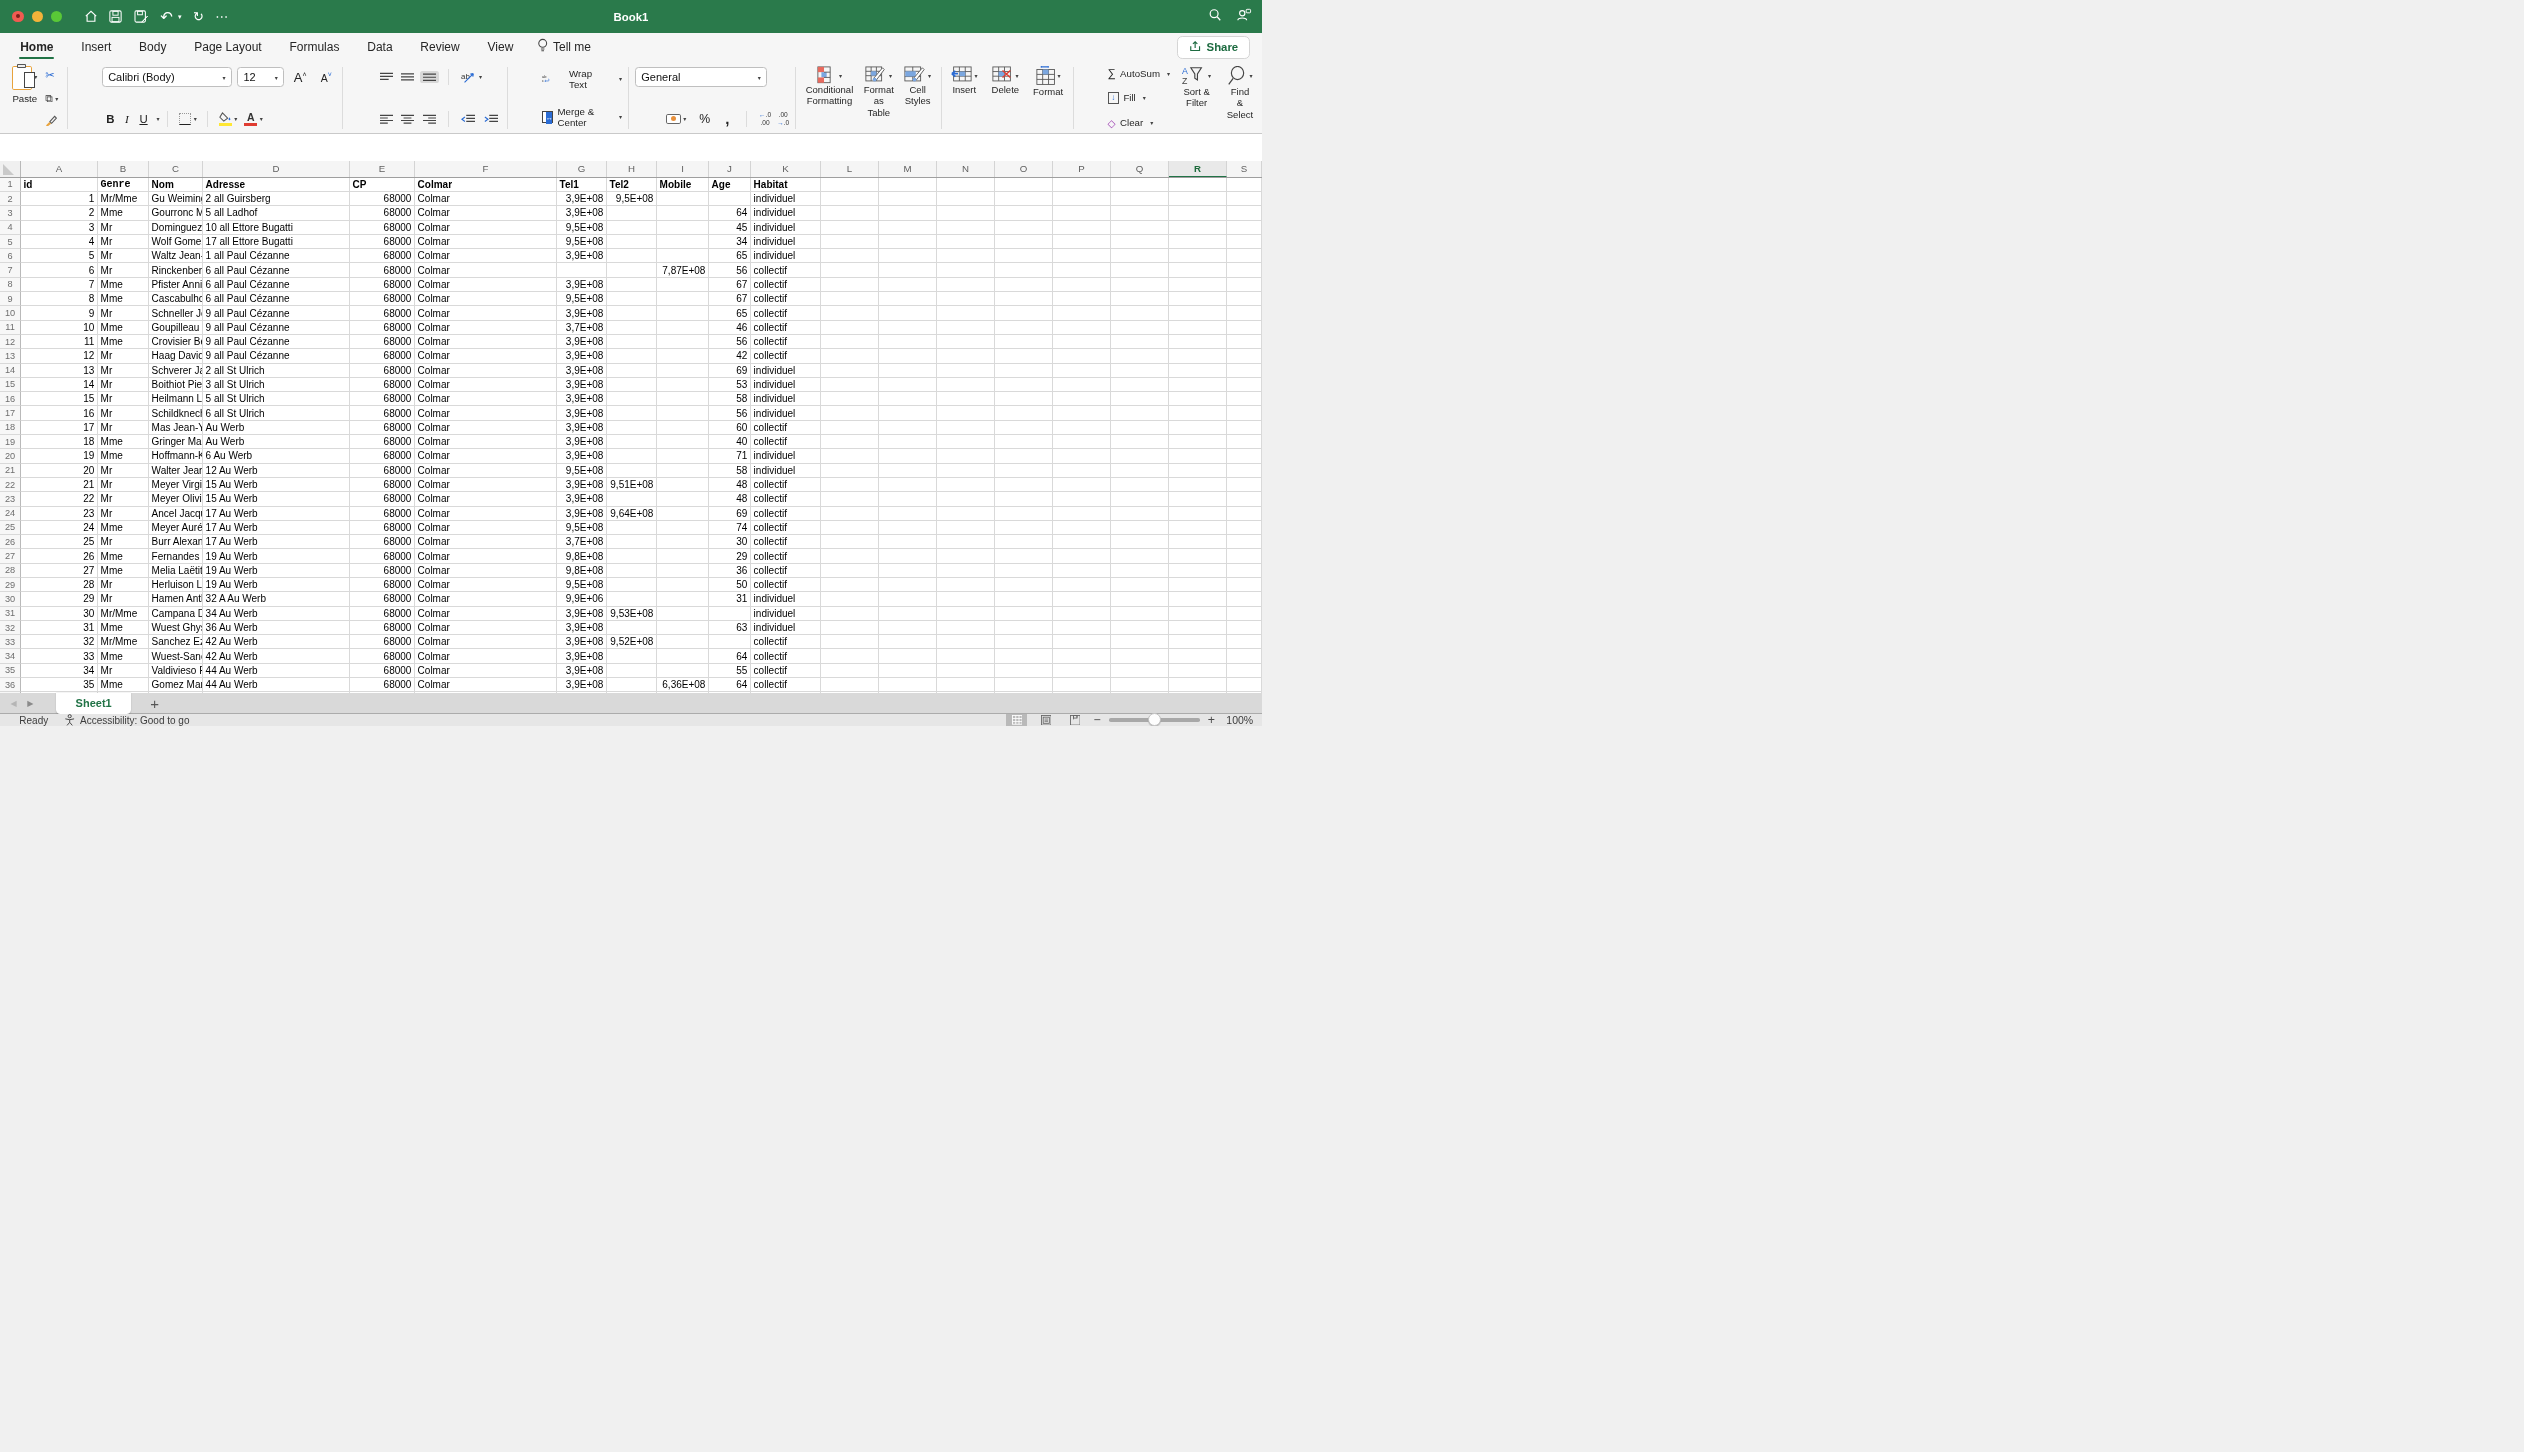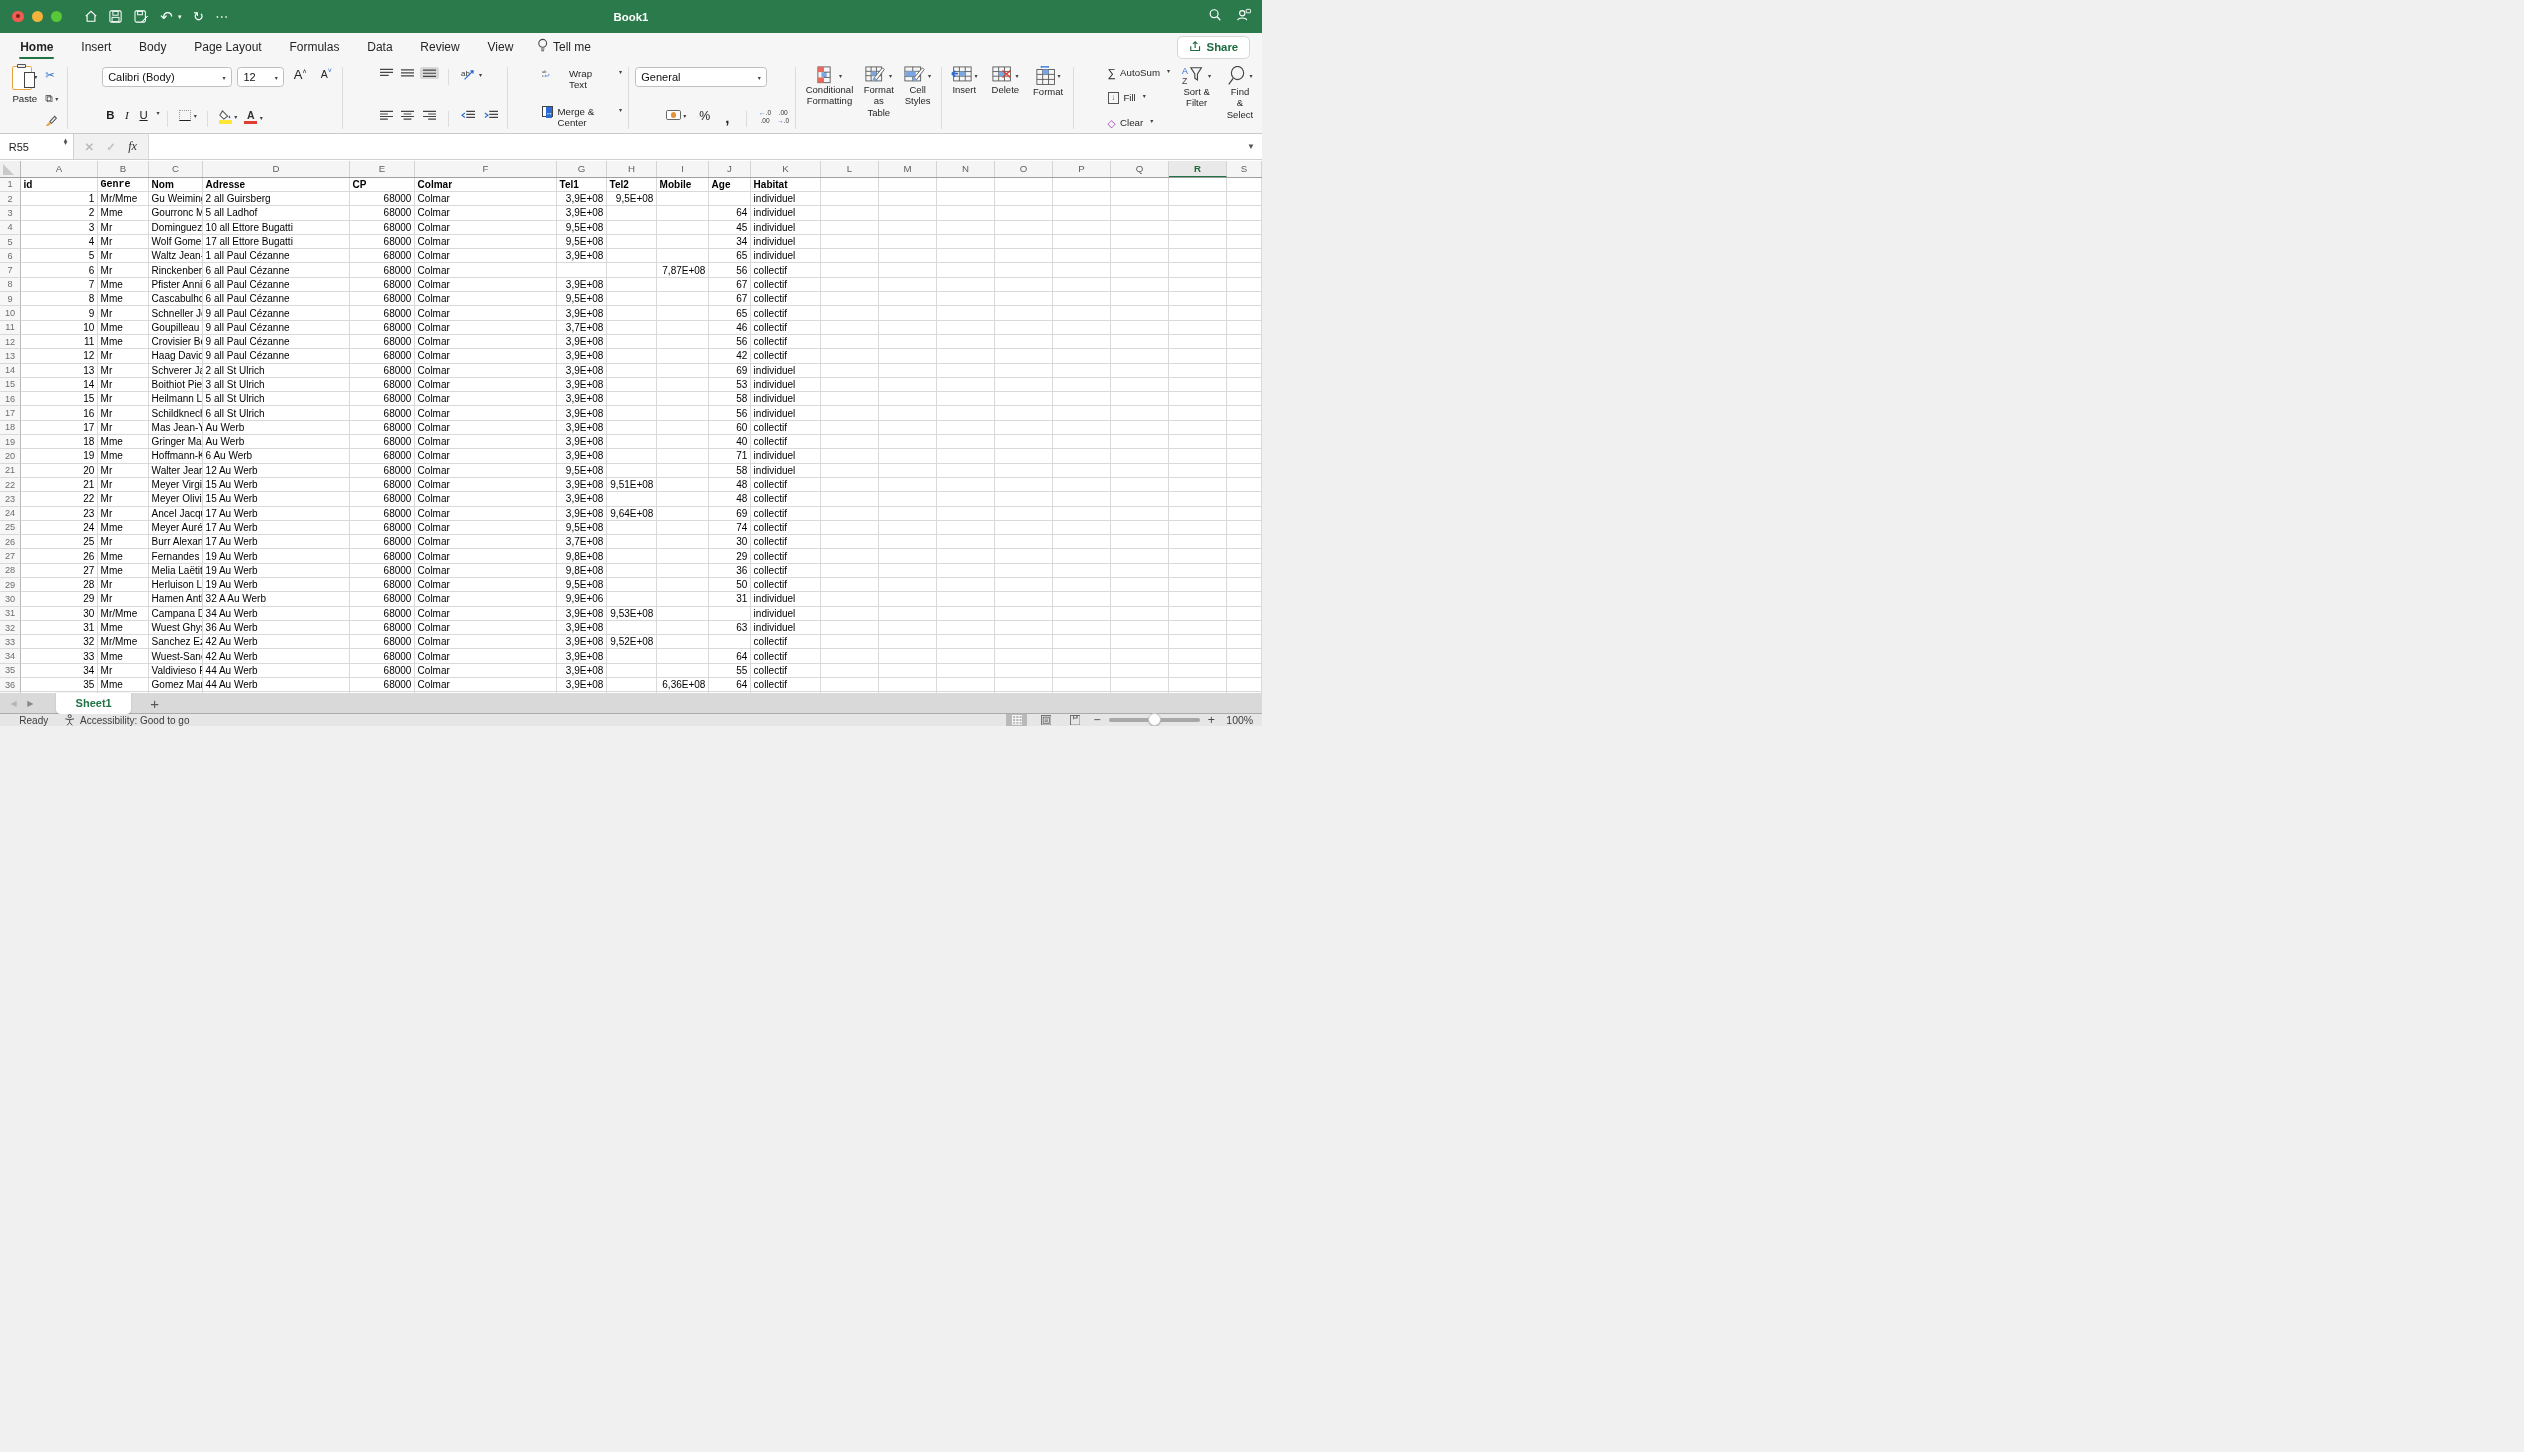--- a/index.html
+++ b/index.html
@@ -27,21 +27,21 @@
   .mtab.active { font-weight:bold; }
   .mtab.active::after { content:""; position:absolute; left:0; right:0; bottom:1.8px; height:2.6px; background:#217346; border-radius:1.8px; }
   .tellme { display:flex; align-items:center; gap:4.4px; margin-left:23px; font-size:12px; color:#262626; }
   #share-btn { position:absolute; right:12.3px; top:2.6px; height:23px; padding:0 10.5px; background:#fff; border:0.9px solid #d5d5d5; border-radius:5.3px; display:flex; align-items:center; gap:5.3px; color:#1d6b40; font-size:11.4px; font-weight:bold; }
 
   
   #ribbon { position:absolute; top:61px; left:0; width:100%; height:73px; background:#f6f6f6; border-bottom:0.9px solid #c9c9c9; display:flex; padding:4.4px 5.3px 2.6px 8.8px; }
   .rsep { width:0.9px; background:#dcdcdc; margin:1.8px 6.1px; }
   .rgroup { display:flex; }
   .rcolumn { display:flex; flex-direction:column; justify-content:space-between; }
-  .rrow { display:flex; align-items:flex-start;padding-left:28px; }
+  .rrow { display:flex; align-items:center;padding-left:28px; }
   .bigbtn { display:flex; flex-direction:column; align-items:center; justify-content:flex-start; padding:0.9px 3.5px; font-size:9.7px; color:#262626; text-align:center; line-height:1.25; }
   .chev { font-size:6.1px; color:#444; margin-left:2.6px; }
   .combo { border:0.9px solid #bfbfbf; background:#fff; border-radius:3.5px; height:20px; display:flex; align-items:center; padding:0 5.3px; font-size:11px; color:#111; justify-content:space-between; }
   .fmtbtn { font-size:11.4px; color:#222; padding:0 4.4px; }
   .minor { font-size:9.7px; color:#262626; }
   .ubtn { display:flex; align-items:center; padding:0.9px 2.6px; }
   .active-toggle { background:#d8d8d8; border-radius:2.6px; }
   .colorbar { display:block; height:3.1px; width:13px; margin-top:0.9px; }
   .two-line { font-size:9.5px; line-height:1.22; text-align:center; color:#262626; }
 
@@ -448,38 +448,20 @@
               <ellipse cx="12" cy="8" rx="7" ry="7.5" fill="none" stroke="#444" stroke-width="1.3"></ellipse>
               <path d="M7 14 L2 21" stroke="#444" stroke-width="1.4"></path>
             </svg>
           <span class="chev" style="margin-top:6.1px;">▾</span>
           </span>
         <span class="two-line"><span>Find &amp;</span><br><span>Select</span></span>
       </div>
     </div>
   </div>
 
-  <div id="formulabar">
-    <div id="namebox">
-      <span>R55</span>
-      <span class="stepper">
-          <span>▲</span>
-          <span>▼</span>
-        </span>
-    </div>
-    <div id="fx-icons">
-      <span style="color:#b9b9b9; font-size:11.4px; font-weight:bold;">✕</span>
-      <span style="color:#c2c2c2; font-size:11.4px; font-weight:bold;">✓</span>
-      <span style="font-family:'Liberation Serif',serif; font-style:italic; font-size:12.3px; color:#333;">fx</span>
-    </div>
-    <div id="formula-input">
-      <span></span>
-      <span id="fbar-chev">▼</span>
-    </div>
-  </div>
 
   <div id="grid">
     <div id="colhdrs">
       <div id="corner"></div>
     <div class="colhdr" style="width: 77px;">A</div>
         <div class="colhdr" style="width: 51px;">B</div>
         <div class="colhdr" style="width: 54px;">C</div>
         <div class="colhdr" style="width: 147px;">D</div>
         <div class="colhdr" style="width: 65px;">E</div>
         <div class="colhdr" style="width: 142px;">F</div>

